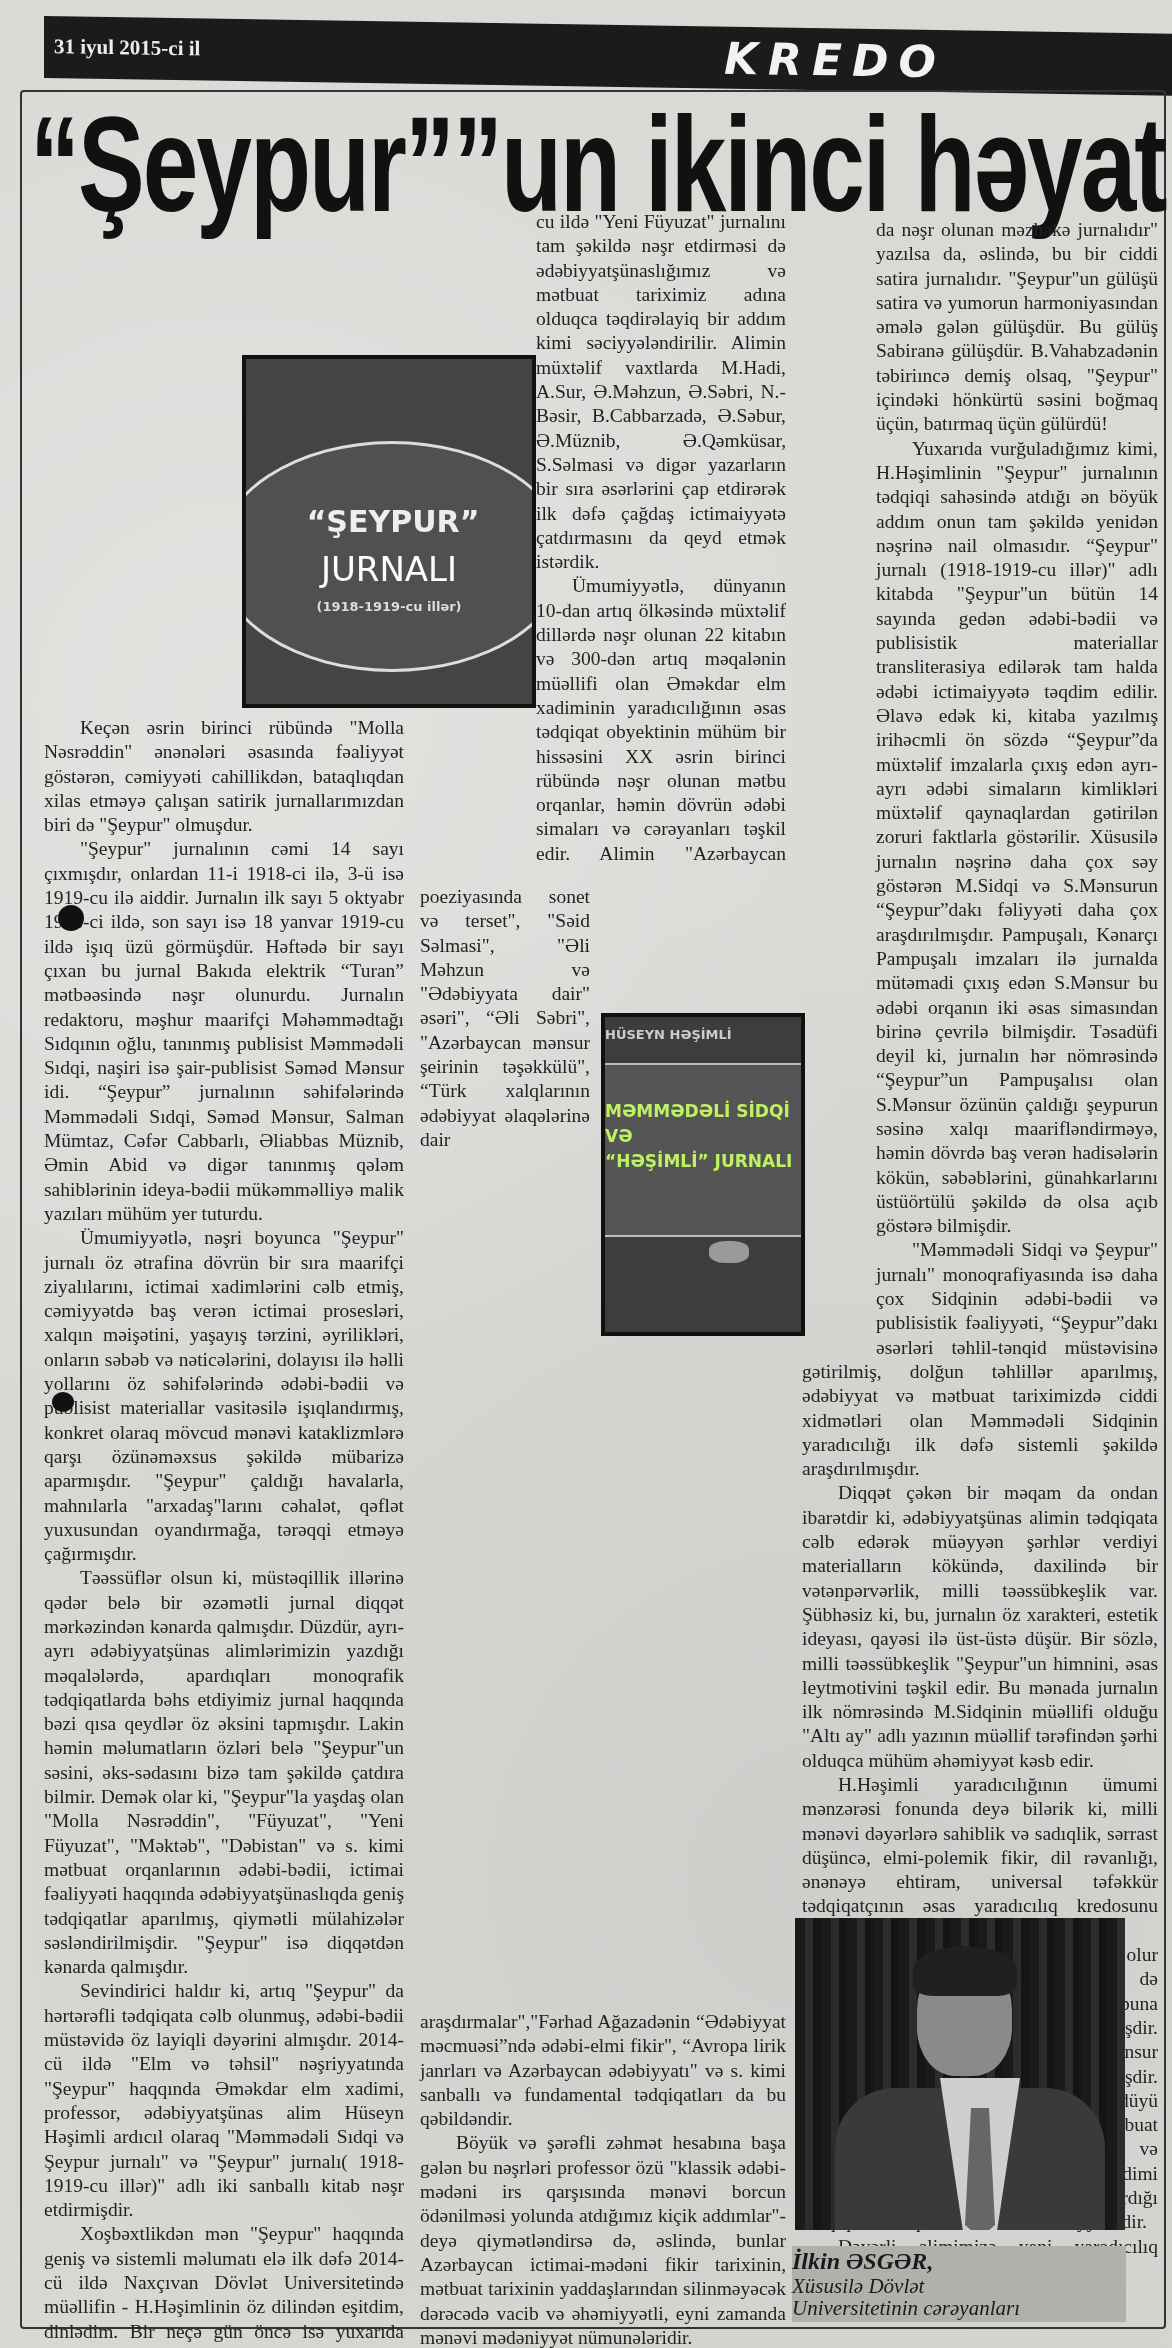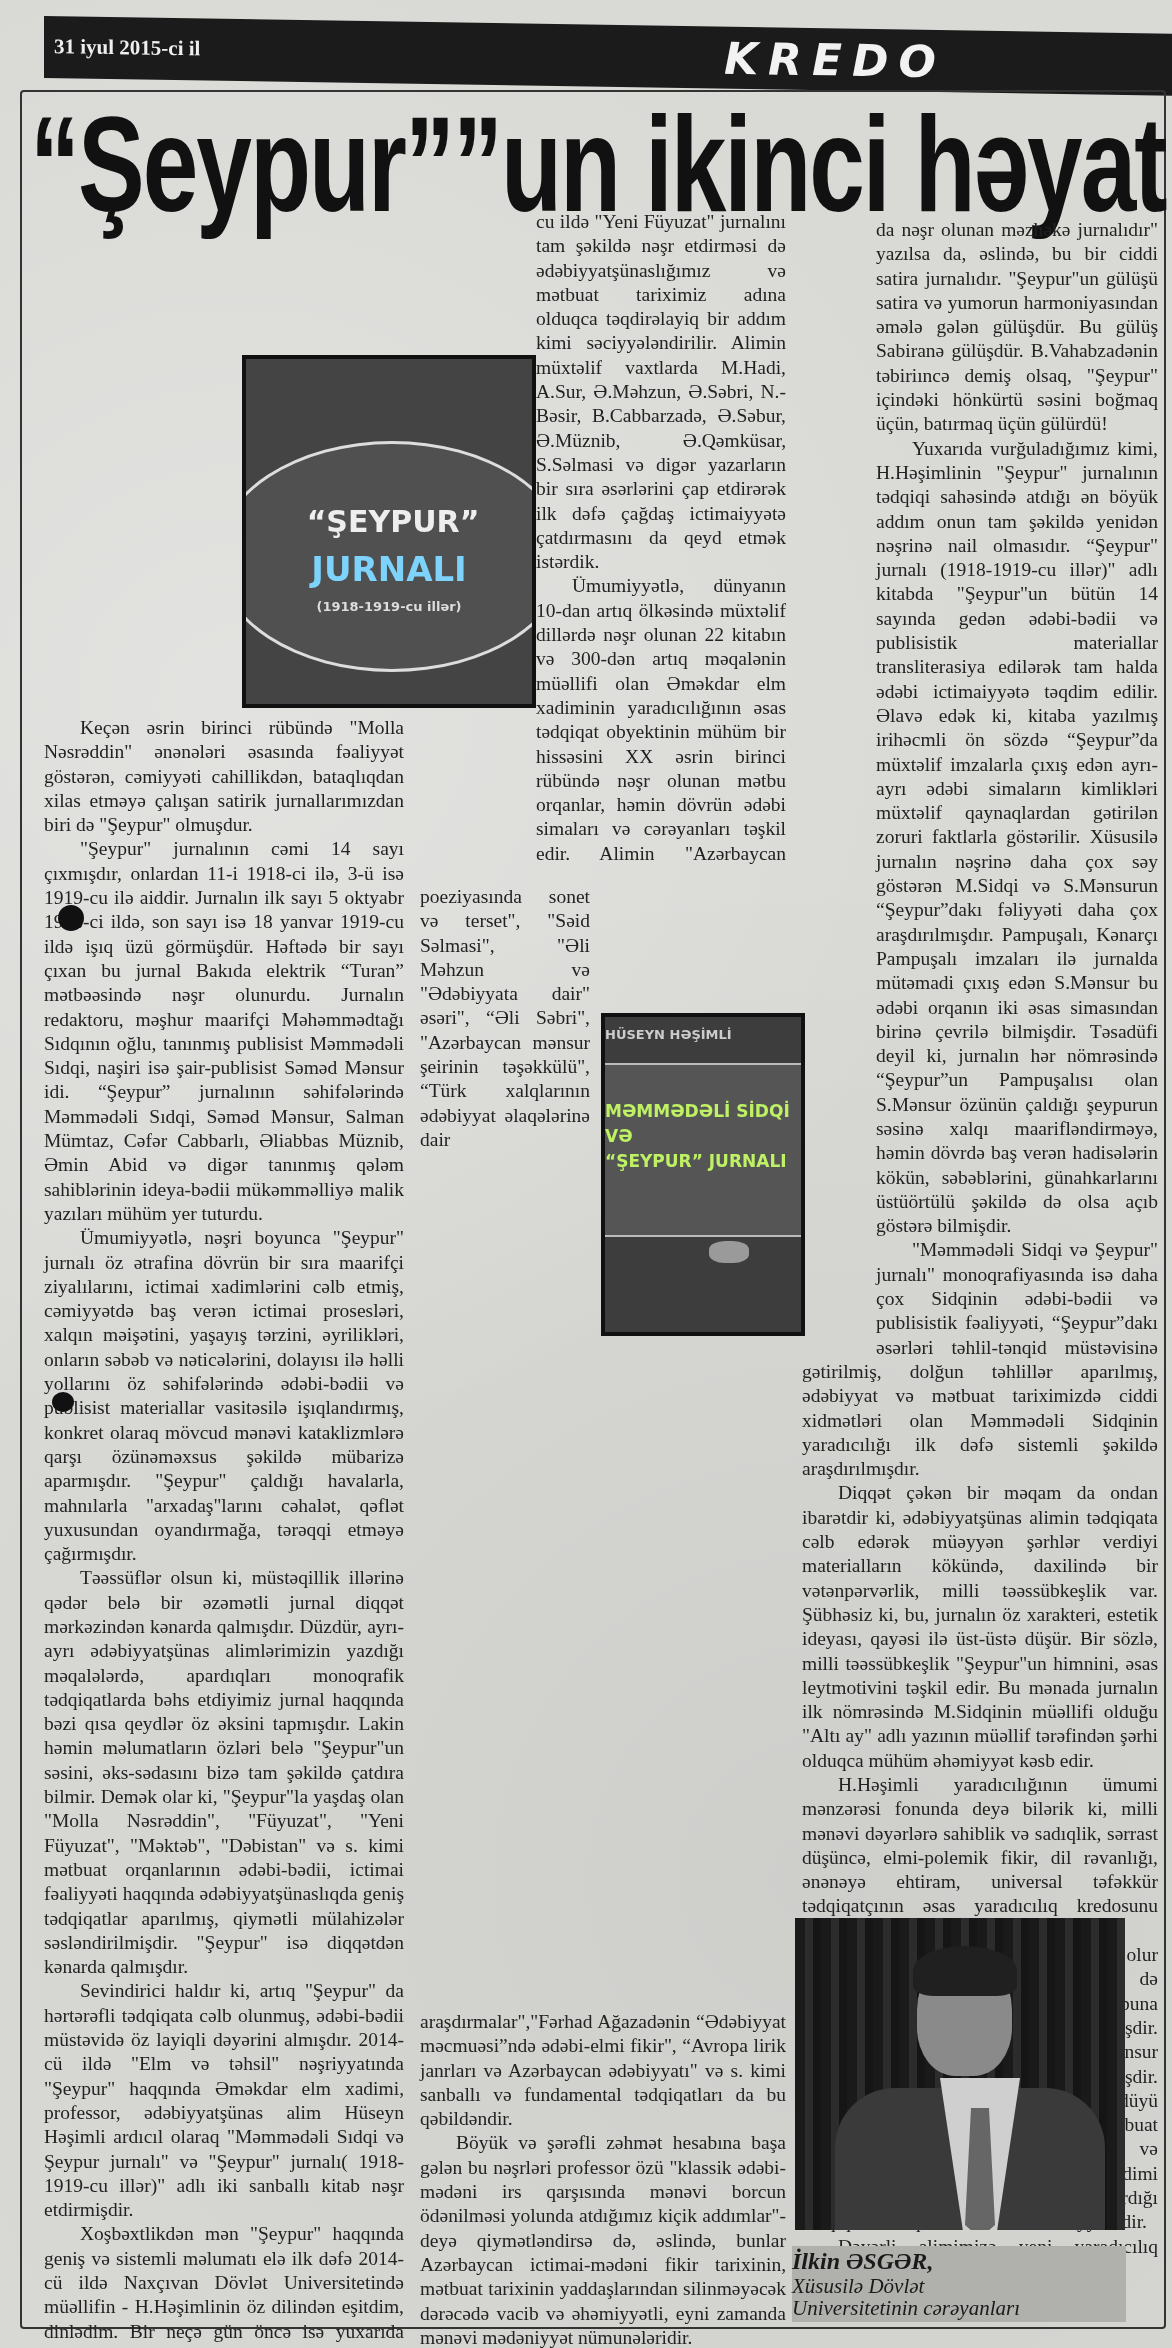--- a/index.html
+++ b/index.html
@@ -75,21 +75,21 @@
     position:absolute; left:-30px; top:82px; width:346px; height:225px;
     border:3px solid #ddd; border-radius:50%;
     background:#505050;
   }
   .img1 .t1 {
     position:absolute; left:8px; right:0; top:145px; text-align:center;
     color:#eee; font-family:"DejaVu Sans", sans-serif; font-weight:bold; font-size:30px;
   }
   .img1 .t2 {
     position:absolute; left:0; right:0; top:190px; text-align:center;
-    color:#7dd3fc; font-family:"DejaVu Sans", sans-serif; font-weight:bold; font-size:34px;
+    color:#ffffff; font-family:"DejaVu Sans", sans-serif; font-weight:normal; font-size:34px;
   }
   .img1 .t3 {
     position:absolute; left:0; right:0; top:240px; text-align:center;
     color:#ddd; font-family:"DejaVu Sans", sans-serif; font-weight:bold; font-size:13px;
   }
   .img2 { left:601px; top:1013px; width:196px; height:315px; background:#3d3d3d; }
   .img2 .author {
     position:absolute; left:0; right:0; top:10px; text-align:left;
     color:#ccc; font-family:"DejaVu Sans", sans-serif; font-weight:bold; font-size:13px;
   }
@@ -195,21 +195,21 @@
   <div class="t2">JURNALI</div>
   <div class="t3">(1918-1919-cu illər)</div>
 </div>
 
 <div class="img img2">
   <div class="author">HÜSEYN HƏŞİMLİ</div>
   <div class="band"></div>
   <div class="title">
     <div>MƏMMƏDƏLİ SİDQİ</div>
     <div>VƏ</div>
-    <div>“ŞEYPUR” JURNALI</div>
+    <div>“HƏŞİMLİ” JURNALI</div>
   </div>
   <div class="emblem"></div>
 </div>
 
 <div class="img img3">
   <div class="curtain"></div>
   <div class="body"></div>
   <div class="shirt"></div>
   <div class="tie"></div>
   <div class="head"></div>

